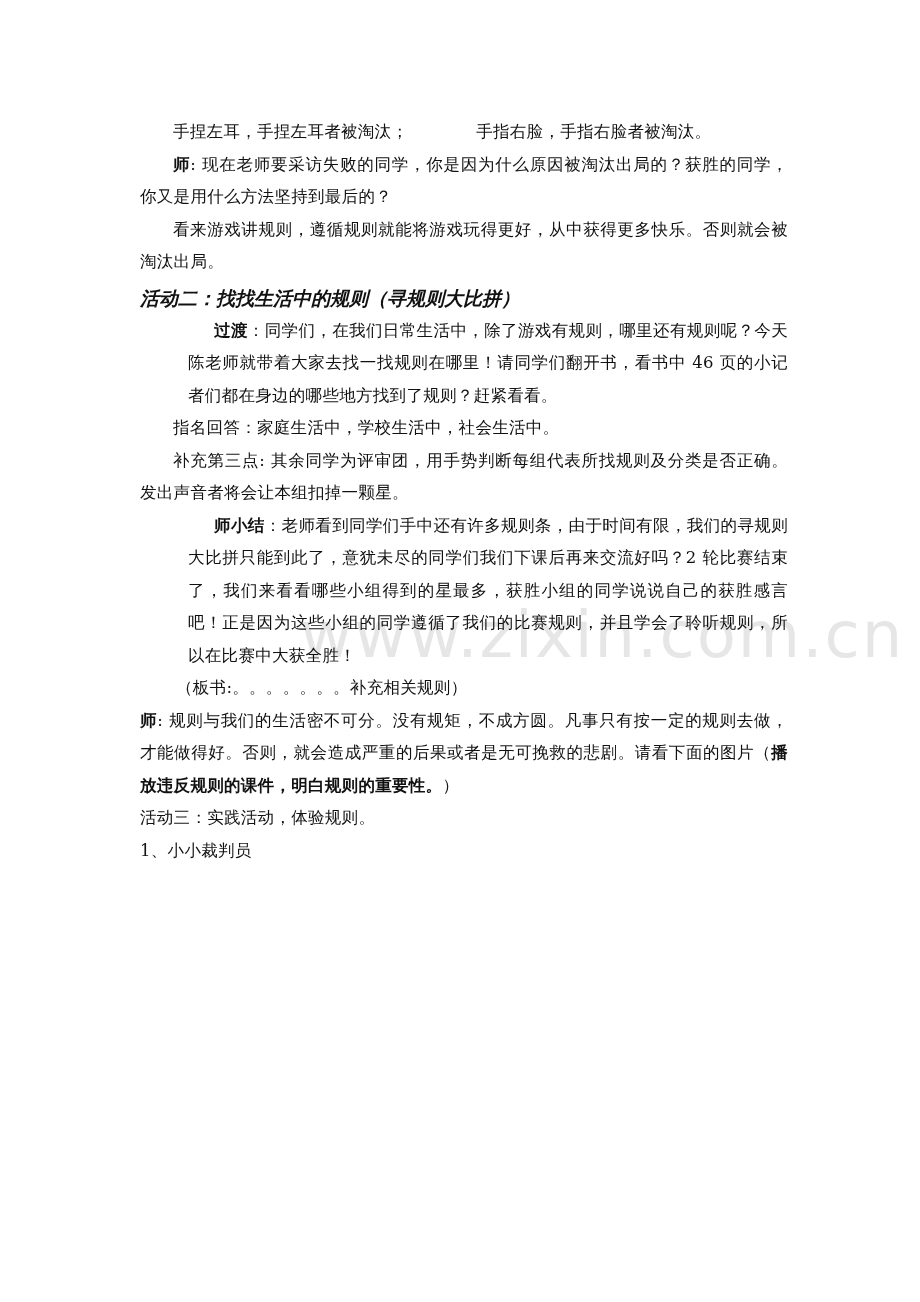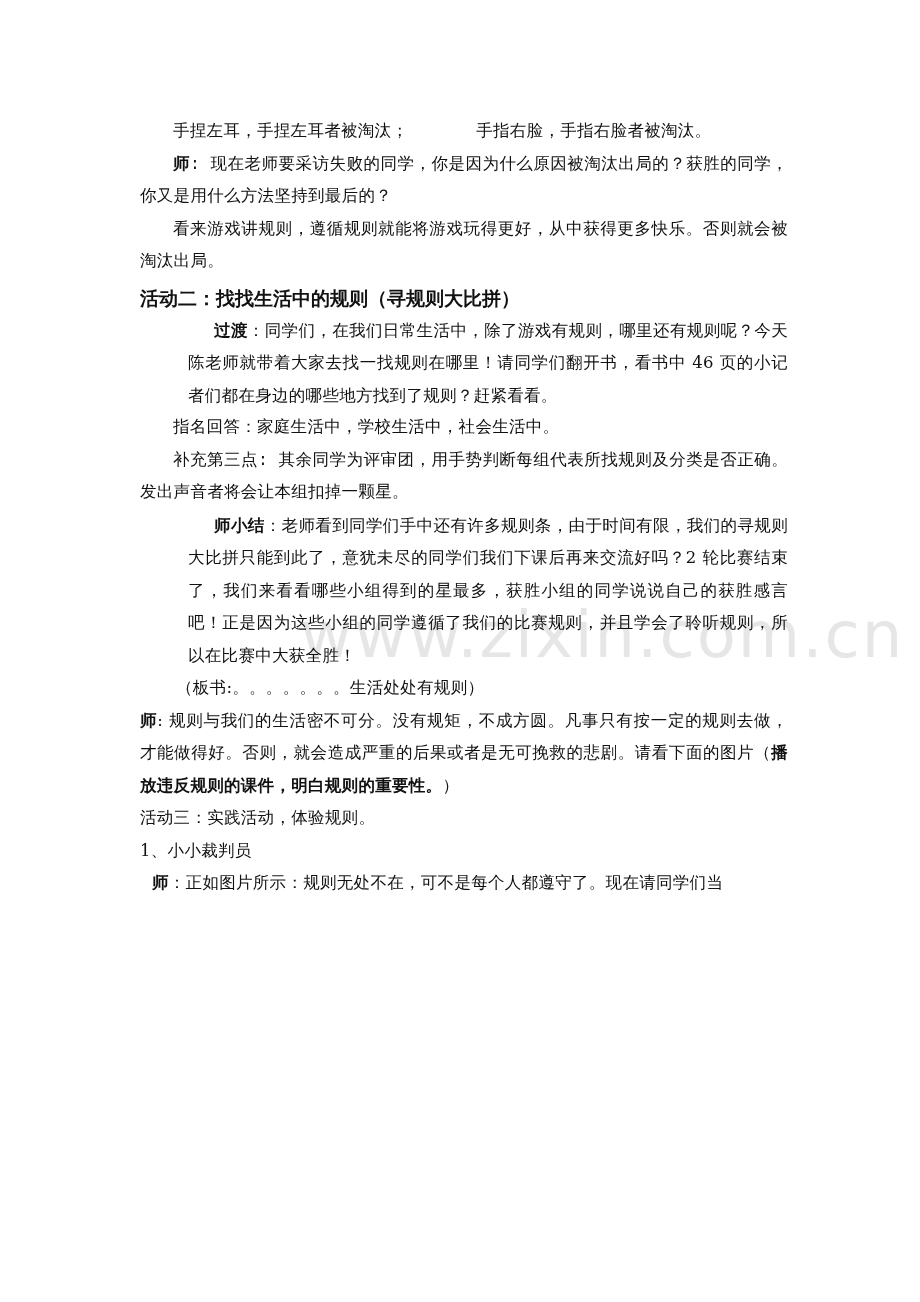--- a/index.html
+++ b/index.html
@@ -1,25 +1,25 @@
 <!DOCTYPE html>
 <html><head>
   <meta charset="utf-8">
   <style>
     html, body { margin: 0; padding: 0; background: #ffffff; }
     body { width: 920px; height: 1302px; position: relative; overflow: hidden;
       font-family: "DejaVu Serif", "Liberation Serif", serif; color: #111; }
     .page { position: absolute; left: 140px; top: 116px; width: 648px; }
     .p { font-size: 16.5px; line-height: 32.5px; margin: 0; text-align: justify; letter-spacing: 0.3px; }
-    .indent { text-indent: 33px; font-family: Liberation Mono, monospace; }
+    .indent { text-indent: 33px; }
     .indent-small { text-indent: 26px; margin-left: 48px; }
     .indent-tiny { text-indent: 12px; }
     .indent-big { text-indent: 36px; }
     .b { font-weight: bold; }
-    .h2 { font-size: 19px; font-weight: bold; line-height: 34px; margin: 2px 0 0 0; }
+    .h2 { font-size: 19px; font-weight: bold; line-height: 34px; margin: 2px 0 0 0; font-style: italic; }
     .gap { display: inline-block; width: 68px; }
     .watermark { position: absolute; left: 300px; top: 598px; font-family: "DejaVu Sans", sans-serif;
       font-size: 64px; color: rgba(200,200,200,0.45); letter-spacing: 2px; pointer-events: none; }
   </style>
 </head>
 <body>
 
 <div class="watermark">www.zixin.com.cn</div>
 
 <div class="page">
@@ -32,22 +32,19 @@
   <p class="p indent">看来游戏讲规则，遵循规则就能将游戏玩得更好，从中获得更多快乐。否则就会被淘汰出局。</p>
   <p class="h2">活动二：找找生活中的规则（寻规则大比拼）</p>
   <p class="p indent-small">
     <span class="b">过渡</span><span>：同学们，在我们日常生活中，除了游戏有规则，哪里还有规则呢？今天陈老师就带着大家去找一找规则在哪里！请同学们翻开书，看书中 46 页的小记者们都在身边的哪些地方找到了规则？赶紧看看。</span>
   </p>
   <p class="p indent">指名回答：家庭生活中，学校生活中，社会生活中。</p>
   <p class="p indent">补充第三点: 其余同学为评审团，用手势判断每组代表所找规则及分类是否正确。发出声音者将会让本组扣掉一颗星。</p>
   <p class="p indent-small">
     <span class="b">师小结</span><span>：老师看到同学们手中还有许多规则条，由于时间有限，我们的寻规则大比拼只能到此了，意犹未尽的同学们我们下课后再来交流好吗？2 轮比赛结束了，我们来看看哪些小组得到的星最多，获胜小组的同学说说自己的获胜感言吧！正是因为这些小组的同学遵循了我们的比赛规则，并且学会了聆听规则，所以在比赛中大获全胜！</span>
   </p>
-  <p class="p indent-big">（板书:。。。。。。。生活处处有规则）</p>
+  <p class="p indent-big">（板书:。。。。。。。补充相关规则）</p>
   <p class="p">
     <span class="b">师</span><span>: 规则与我们的生活密不可分。没有规矩，不成方圆。凡事只有按一定的规则去做，才能做得好。否则，就会造成严重的后果或者是无可挽救的悲剧。请看下面的图片（</span><span class="b">播放违反规则的课件，明白规则的重要性。</span><span>）</span>
   </p>
   <p class="p">活动三：实践活动，体验规则。</p>
   <p class="p">1、小小裁判员</p>
-  <p class="p indent-tiny">
-    <span class="b">师</span><span>：正如图片所示：规则无处不在，可不是每个人都遵守了。现在请同学们当</span>
-  </p>
 </div>
 
 </body></html>

